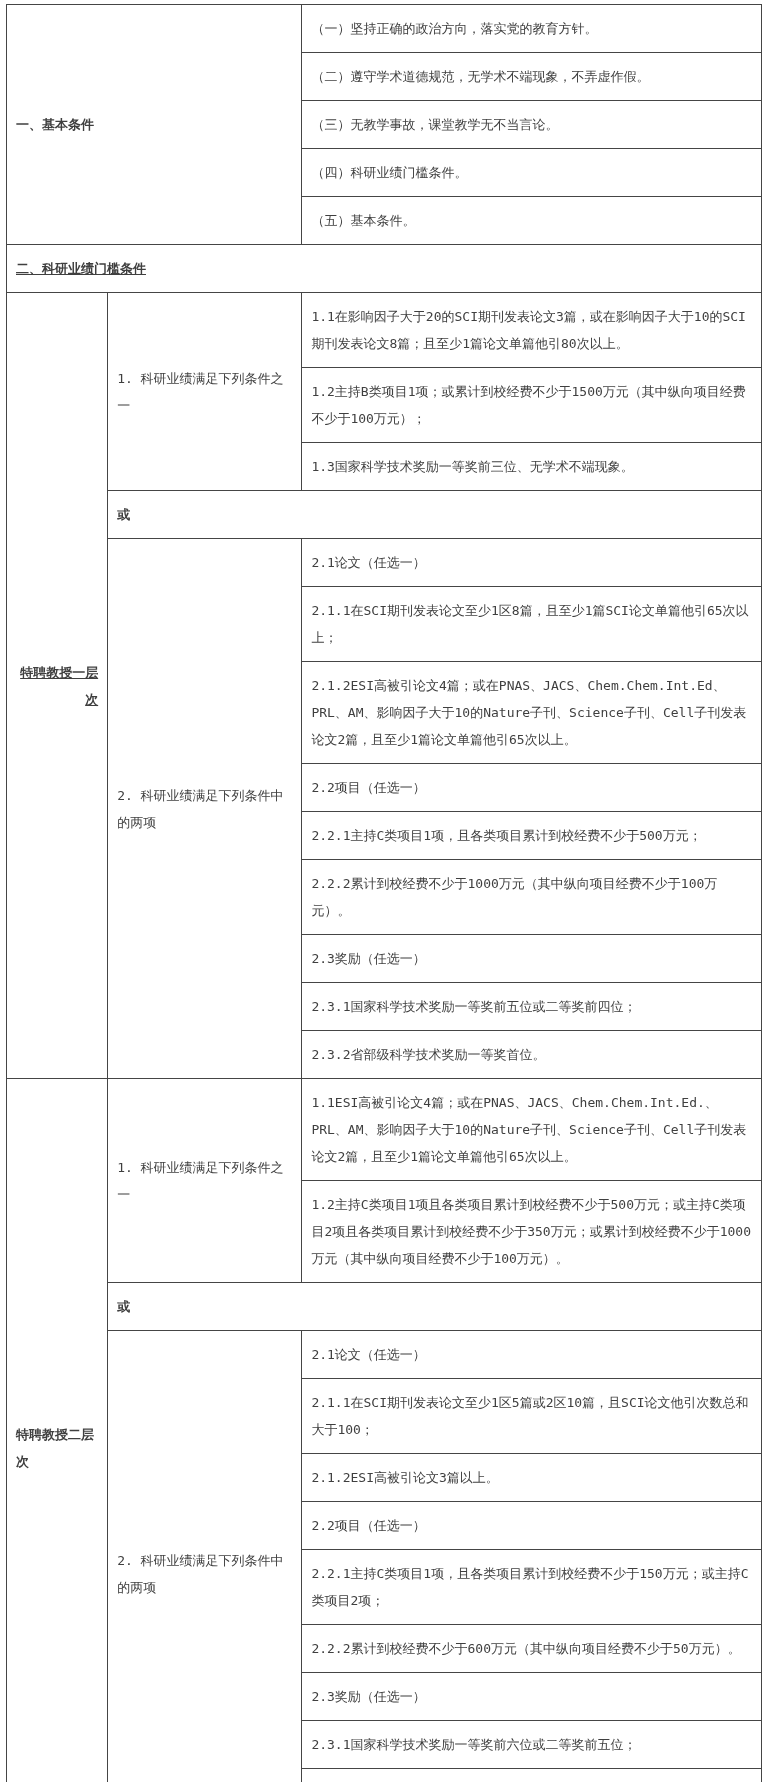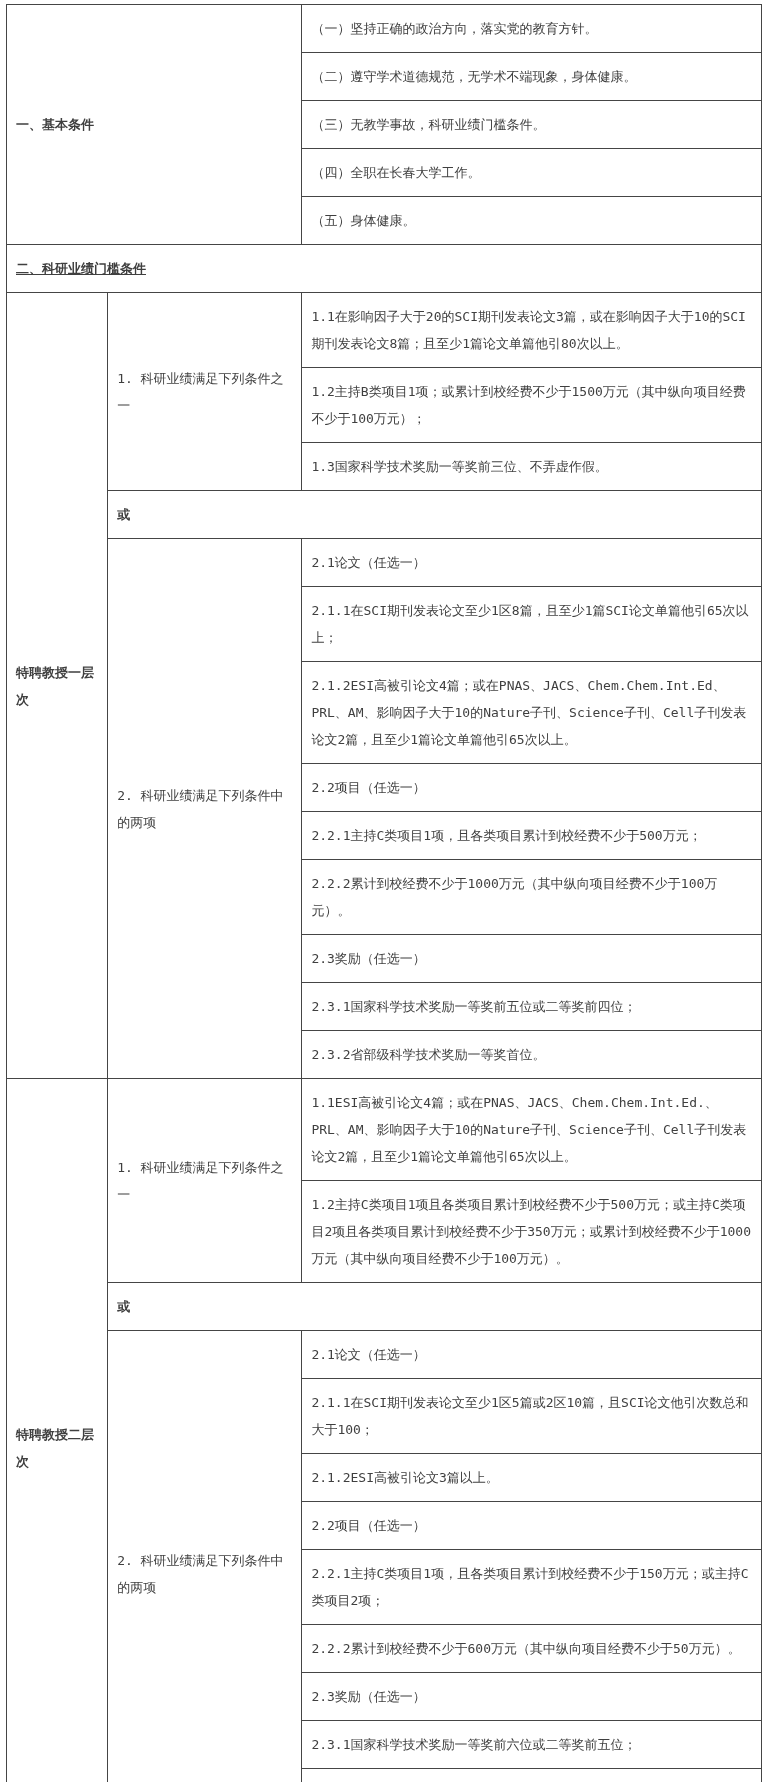--- a/index.html
+++ b/index.html
@@ -25,67 +25,67 @@
   }
   table.criteria td{
     border:1px solid var(--border-color);
     padding:10px 9px;
     vertical-align:middle;
     overflow-wrap:break-word;
   }
   td.bold{font-weight:bold;}
   td.basic-title{padding-left:12px;}
   td.section-hdr{padding-left:12px;text-decoration:underline;}
-  td.tier-name-center{text-align:left;padding-left:4px;padding-right:4px;}
+  td.tier-name-center{text-align:right;padding-left:4px;padding-right:4px;text-decoration:underline;}
   td.tier-name-left{text-align:left;padding-left:9px;padding-right:4px;}
   td.group-label{padding:10px 5px 10px 8px;margin-top:32px;}
   td.or-cell{padding-left:8px;}
 </style>
 </head>
 <body>
 
 <table class="criteria">
   <colgroup>
     <col style="width:101px">
     <col style="width:194px">
     <col style="width:459px">
   </colgroup>
   <tbody>
 
     <tr>
       <td colspan="2" rowspan="5" class="bold basic-title">一、基本条件</td>
       <td>（一）坚持正确的政治方向，落实党的教育方针。</td>
     </tr>
     <tr>
-      <td>（二）遵守学术道德规范，无学术不端现象，身体健康。</td>
+      <td>（二）遵守学术道德规范，无学术不端现象，不弄虚作假。</td>
     </tr>
     <tr>
-      <td>（三）无教学事故，科研业绩门槛条件。</td>
+      <td>（三）无教学事故，课堂教学无不当言论。</td>
     </tr>
     <tr>
-      <td>（四）全职在长春大学工作。</td>
+      <td>（四）科研业绩门槛条件。</td>
     </tr>
     <tr>
-      <td>（五）身体健康。</td>
+      <td>（五）基本条件。</td>
     </tr>
 
     <tr>
       <td colspan="3" class="bold section-hdr">二、科研业绩门槛条件</td>
     </tr>
 
     <tr>
       <td rowspan="13" class="bold tier-name-center">特聘教授一层次</td>
       <td rowspan="3" class="group-label">1. 科研业绩满足下列条件之一</td>
       <td>1.1在影响因子大于20的SCI期刊发表论文3篇，或在影响因子大于10的SCI期刊发表论文8篇；且至少1篇论文单篇他引80次以上。</td>
     </tr>
     <tr>
       <td>1.2主持B类项目1项；或累计到校经费不少于1500万元（其中纵向项目经费不少于100万元）；</td>
     </tr>
     <tr>
-      <td>1.3国家科学技术奖励一等奖前三位、不弄虚作假。</td>
+      <td>1.3国家科学技术奖励一等奖前三位、无学术不端现象。</td>
     </tr>
     <tr>
       <td colspan="2" class="bold or-cell">或</td>
     </tr>
     <tr>
       <td rowspan="9" class="group-label">2. 科研业绩满足下列条件中的两项</td>
       <td>2.1论文（任选一）</td>
     </tr>
     <tr>
       <td>2.1.1在SCI期刊发表论文至少1区8篇，且至少1篇SCI论文单篇他引65次以上；</td>

